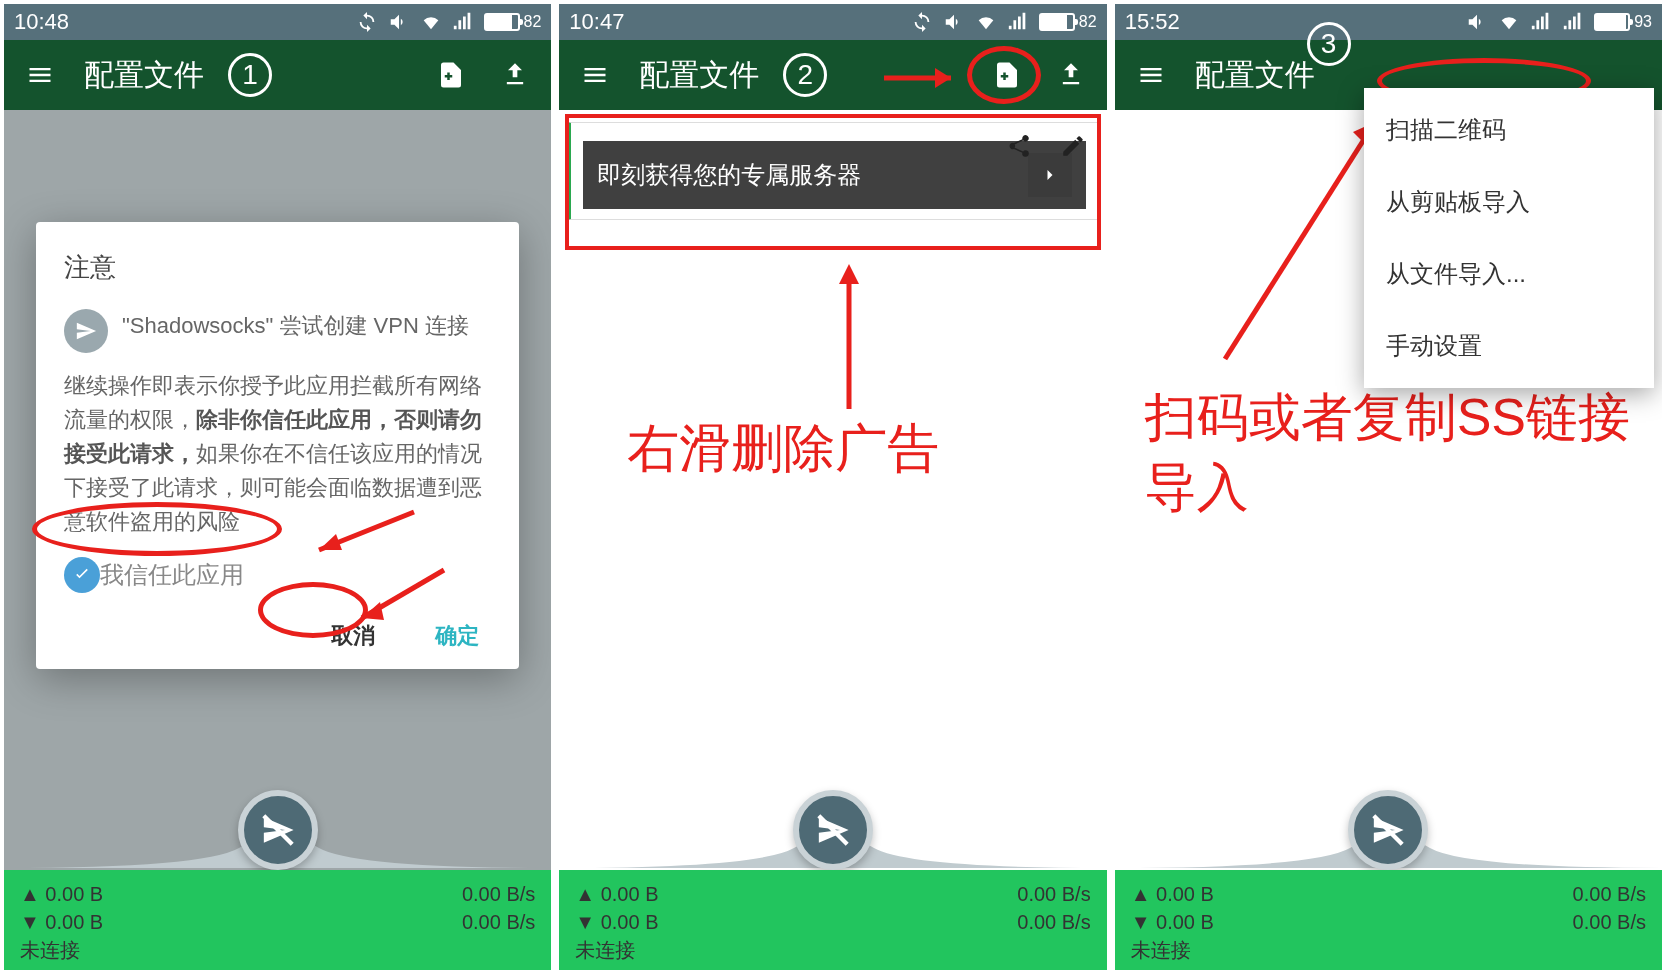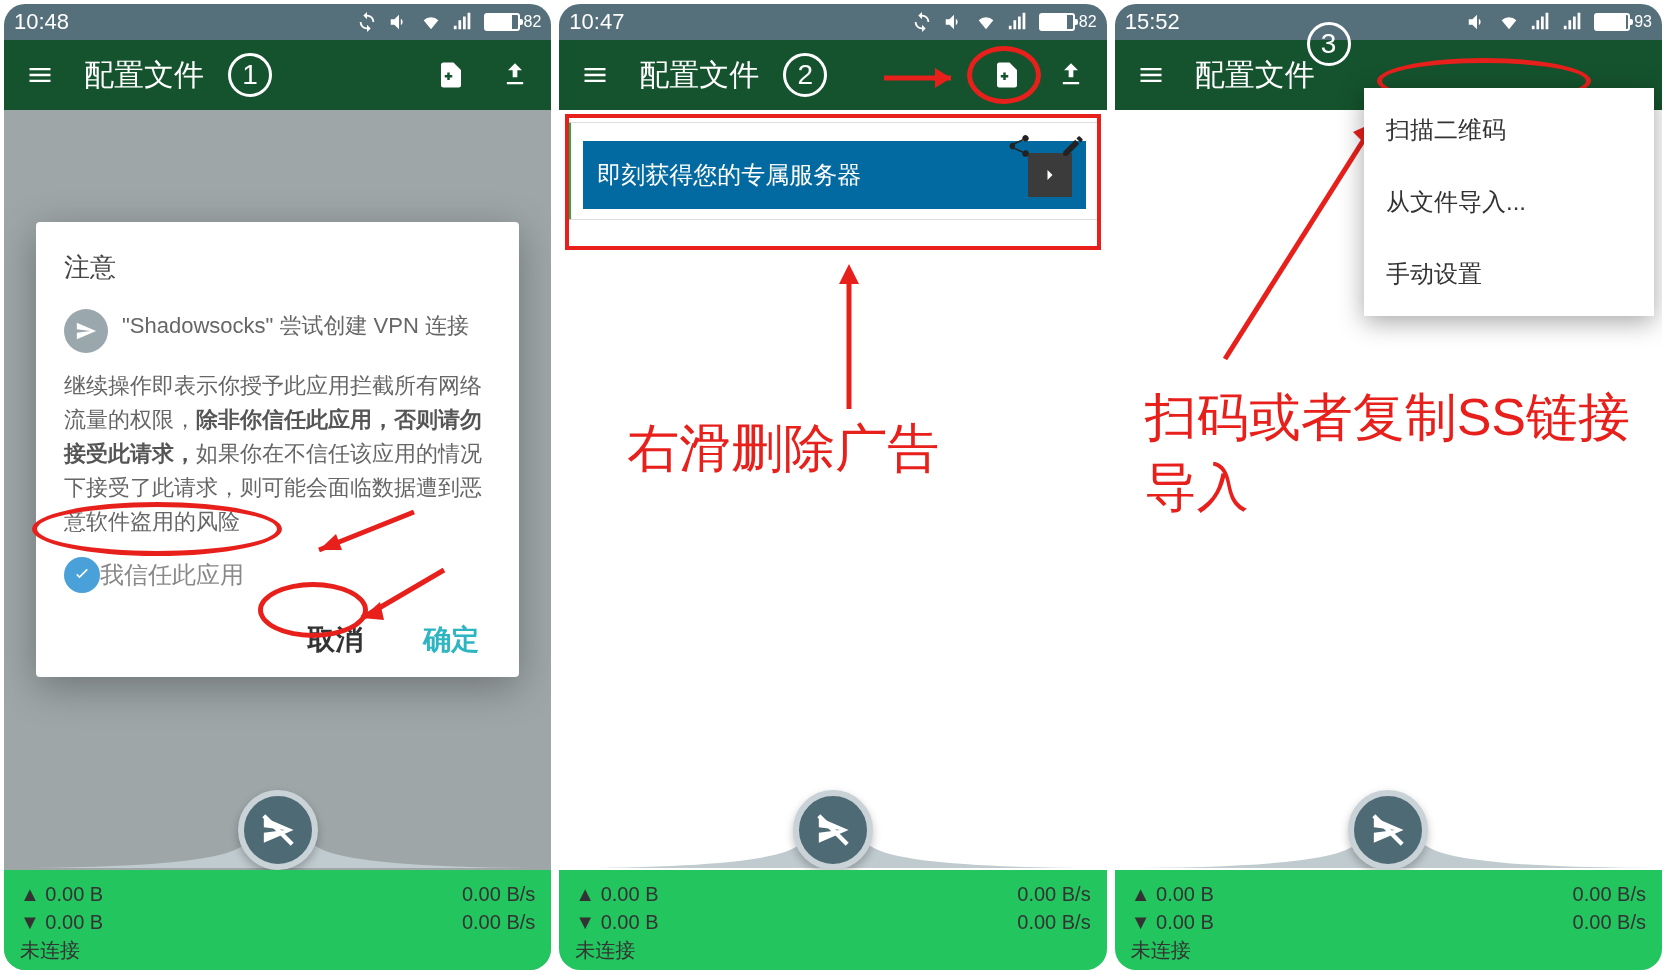--- a/index.html
+++ b/index.html
@@ -11,21 +11,20 @@
       display: flex;
       gap: 8px;
       padding: 4px;
     }
     .phone {
       width: 550px;
       height: 966px;
       position: relative;
       background: #fff;
       overflow: hidden;
-      border-radius: 21px;
     }
     
     .status-bar {
       height: 36px;
       background: #56707B;
       color: #fff;
       display: flex;
       align-items: center;
       padding: 0 10px;
       font-size: 22px;
@@ -71,21 +70,21 @@
     .dialog-title{ color:#444; font-size:26px; margin-bottom:24px;}
     .dialog-row{ display:flex; gap:14px; align-items:flex-start; margin-bottom:16px;}
     .app-avatar{ width:44px; height:44px; border-radius:50%; background:#9AA8AE; display:flex; align-items:center; justify-content:center; flex-shrink:0;}
     .app-avatar svg{ fill:#fff; width:22px; height:22px;}
     .dialog-msg{ line-height:1.55; }
     .dialog-msg .bold{ font-weight:700; color:#555; }
     .trust-row{ display:flex; align-items:center; gap:0; margin-top:18px; margin-bottom:28px; position:relative;}
     .trust-check{ width:36px; height:36px; border-radius:50%; background:#4AA0D8; display:flex; align-items:center; justify-content:center;}
     .trust-check svg{ fill:#fff; width:20px; height:20px;}
     .trust-label{ color:#888; font-size:24px;}
-    .dialog-actions{ display:flex; justify-content:flex-end; gap:60px; padding-right:12px; font-size:28px;}
+    .dialog-actions{ display:flex; justify-content:flex-end; gap:60px; padding-right:12px; font-size:22px;}
     .btn-cancel{ color:#333; font-weight:600;}
     .btn-ok{ color:#2DB5C2; font-weight:600; position:relative;}
     
     .anno-ellipse{ position:absolute; border:5px solid #E8201C; border-radius:50%; pointer-events:none;}
     .anno-rect{ position:absolute; border:4px solid #E8201C; pointer-events:none;}
     .anno-text{ color:#E8201C; position:absolute; font-size:52px; font-weight:400; line-height:1.35;}
     .anno-arrow{ position:absolute; pointer-events:none;}
     
     .footer-area{ position:absolute; bottom:0; left:0; right:0; height:160px; }
     .fab{
@@ -107,21 +106,21 @@
     .status-line{ color:#333; font-size:20px; position:absolute; left:16px; bottom:6px;}
     
     .server-card{
       margin:12px 8px 0 8px; background:#fff; border:1px solid #ddd; padding:10px 12px;
       position:relative; border-left:4px solid #2AA84F;
     }
     .server-addr{ font-size:26px; color:#222; margin-bottom:10px;}
     .server-icons{ position:absolute; top:10px; right:12px; display:flex; gap:28px;}
     .server-icons svg{ width:26px; height:26px; fill:#222;}
     .ad-strip{
-      margin-top:8px; background:#0369a1; color:#fff; padding:12px 14px;
+      margin-top:8px; background:#404040; color:#fff; padding:12px 14px;
       display:flex; align-items:center; justify-content:space-between; font-size:24px;
     }
     .ad-next{ width:44px; height:44px; background:#3b3b3b; display:flex; align-items:center; justify-content:center;}
     .ad-next svg{ fill:#fff; width:20px; height:20px;}
     
     .dropdown{
       position:absolute; top:46px; right:8px; width:290px; background:#fff;
       box-shadow:0 6px 24px rgba(0,0,0,0.35); padding:6px 0; z-index:10;margin-top:38px;
     }
     .dropdown-item{ padding:20px 22px; font-size:24px; color:#333;}
@@ -376,20 +375,21 @@
           <path d="M3 6h18v2H3V6zm0 5h18v2H3v-2zm0 5h18v2H3v-2z"></path>
         </svg>
     </div>
     <span class="title">配置文件</span>
     <div class="spacer"></div>
   </div>
   <div class="step-badge" style="position:absolute; left:192px; top:18px; background:rgba(0,0,0,0);">3</div>
 
   <div class="dropdown">
     <div class="dropdown-item">扫描二维码</div>
+    <div class="dropdown-item">从剪贴板导入</div>
     <div class="dropdown-item">从文件导入...</div>
     <div class="dropdown-item">手动设置</div>
   </div>
   <div class="anno-ellipse" style="left:262px; top:54px; width:214px; height:46px;"></div>
   <div class="anno-rect" style="left:268px; top:118px; width:204px; height:44px;"></div>
 
   <svg class="anno-arrow" style="left:100px; top:100px; width:180px; height:260px;" viewBox="0 0 180 260">
     <line x1="10" y1="255" x2="160" y2="18" stroke="#E8201C" stroke-width="5"></line>
     <polygon points="160,18 138,28 152,42" fill="#E8201C"></polygon>
   </svg>

